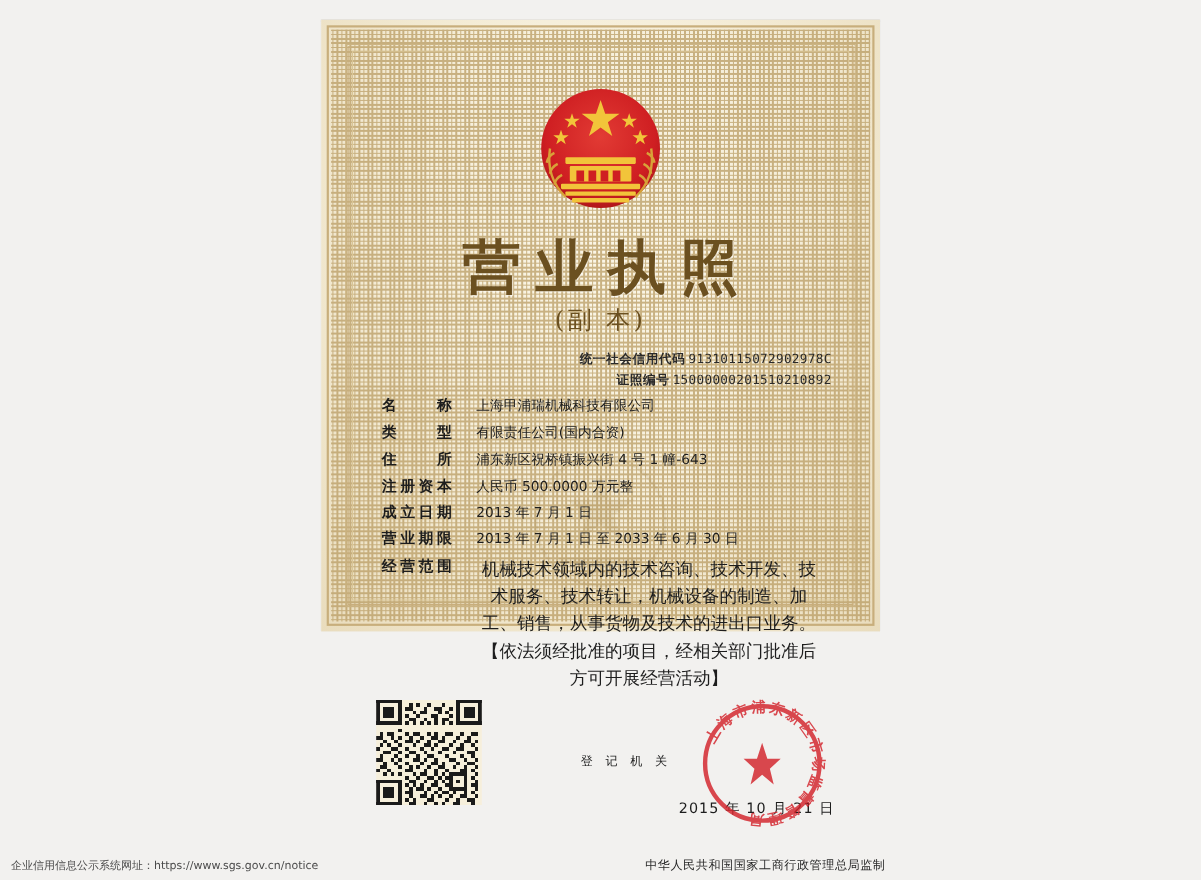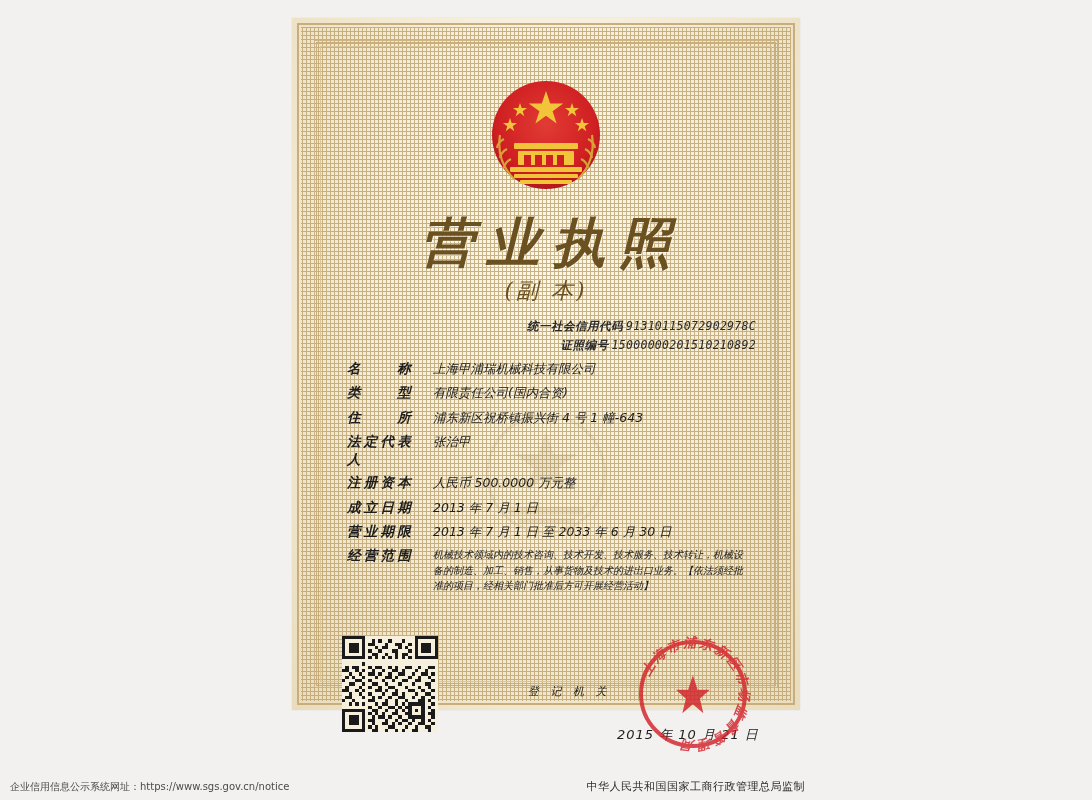--- a/index.html
+++ b/index.html
@@ -21,25 +21,24 @@
     height: 800px;
     background: #f2f1ef;
   }
 
   
   #certificate {
     position: absolute;
     left: 292px;
     top: 18px;
     width: 508px;
-    height: 692px;
+    height: 556px;
     background:
       radial-gradient(ellipse at 50% 38%, #fbf6e6 0%, #f6efdb 45%, #f0e6cc 72%, #e9dcbd 100%);
     box-shadow: 0 0 1px rgba(0,0,0,0.15);
-    font-style: italic;
   }
 
   
   .border-outer {
     position: absolute;
     left: 5px; top: 5px; right: 5px; bottom: 5px;
     border: 2px solid #c8ae7c;
   }
   .border-pattern {
     position: absolute;
@@ -163,22 +162,23 @@
     box-sizing: border-box;
   }
   .row .value {
     flex: 1;
     font-size: 12.5px;
     color: #1d1d1d;
     font-family: "DejaVu Sans", sans-serif;
     line-height: 1.5;
   }
   .row .value.multiline {
-    font-size: 10px;
+    font-size: 16px;
     line-height: 1.55;
+    text-align: center;
   }
 
   
   #qrcode {
     position: absolute;
     left: 50px;
     top: 618px;
     width: 96px;
     height: 96px;
   }
@@ -310,24 +310,20 @@
         <div class="label">名称</div>
         <div class="value">上海甲浦瑞机械科技有限公司</div>
       </div>
       <div class="row">
         <div class="label">类型</div>
         <div class="value">有限责任公司(国内合资)</div>
       </div>
       <div class="row">
         <div class="label">住所</div>
         <div class="value">浦东新区祝桥镇振兴街 4 号 1 幢-643</div>
-      </div>
-      <div class="row">
-        <div class="label">法定代表人</div>
-        <div class="value">张治甲</div>
       </div>
       <div class="row">
         <div class="label">注册资本</div>
         <div class="value">人民币 500.0000 万元整</div>
       </div>
       <div class="row">
         <div class="label">成立日期</div>
         <div class="value">2013 年 7 月 1 日</div>
       </div>
       <div class="row">

